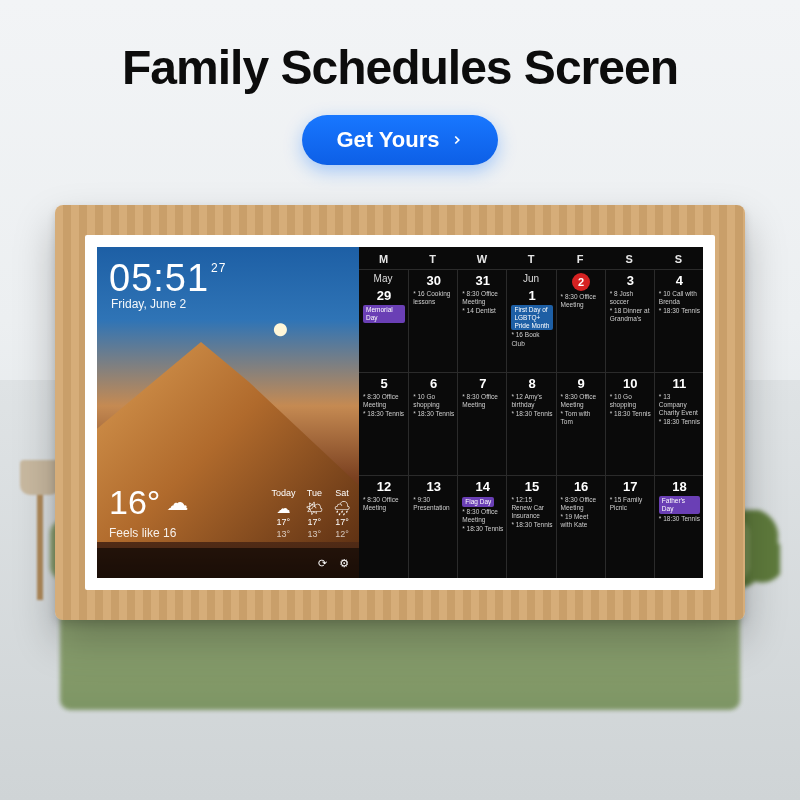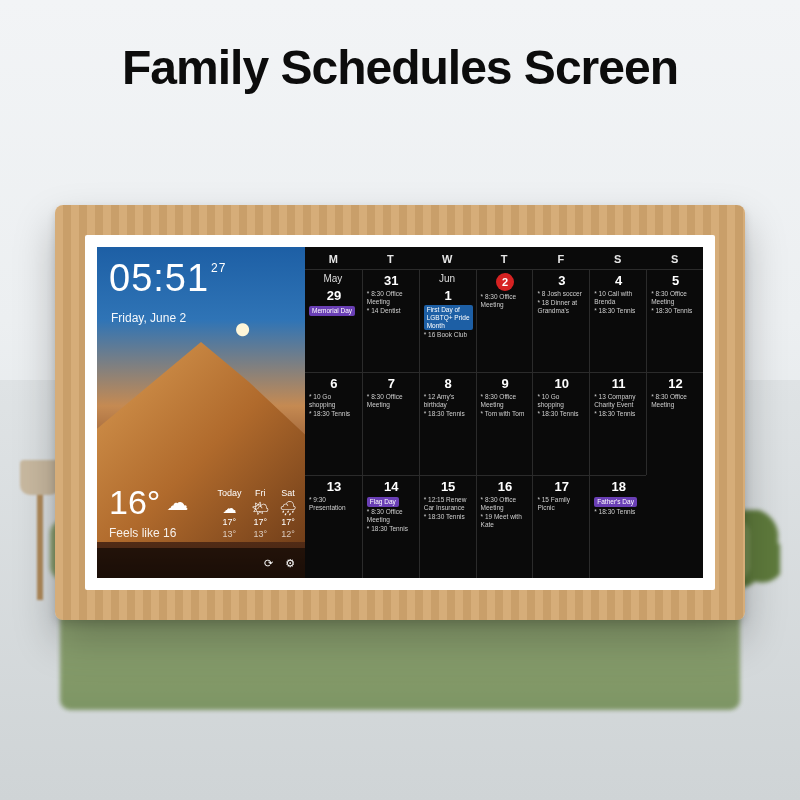--- a/index.html
+++ b/index.html
@@ -63,33 +63,33 @@
     padding: 30px;
   }
   .bezel { background: #fff; width: 100%; height: 100%; padding: 12px; border-radius: 2px; }
   .screen {
     width: 100%; height: 100%; background: #0a0a0a; display: flex;
     color: #fff;
   }
 
   
   .panel {
-    width: 208px; height: 100%; position: relative; overflow: hidden;
+    width: 262px; height: 100%; position: relative; overflow: hidden;
     background: radial-gradient(circle at 70% 25%, #fff6d8 0 6px, transparent 7px),
                 linear-gradient(180deg, #1d5fa5 0%, #2f74b6 22%, #c58a52 48%, #7a4020 70%, #3a1f10 100%);
   }
   .dune {
     position: absolute; left: -40px; top: 95px; width: 320px; height: 200px;
     background: linear-gradient(135deg, #e0a45a 0%, #b06a2c 50%, #5a2e12 100%);
     clip-path: polygon(0 60%, 45% 0, 60% 20%, 100% 80%, 100% 100%, 0 100%);
   }
   .clock { position: absolute; left: 12px; top: 10px; font-weight: 300; display:flex; align-items:flex-start; letter-spacing: 1px; }
   .clock .hm { font-size: 38px; }
   .clock .ss { font-size: 12px; margin-top: 4px; margin-left: 2px; }
-  .date { position: absolute; left: 14px; top: 64px; font-size: 12px; opacity: 0.95; }
+  .date { position: absolute; left: 14px; top: 50px; font-size: 12px; opacity: 0.95; }
   .temp-block { position: absolute; left: 12px; bottom: 56px; display:flex; align-items:center; gap:6px; }
   .temp-block .big { font-size: 34px; font-weight: 400; }
   .feels { position: absolute; left: 12px; bottom: 38px; font-size: 12px; opacity: 0.9; }
   .forecast {
     position: absolute; right: 8px; bottom: 38px; display: flex; gap: 10px;
     font-size: 9px; 
   }
   .fday { display:flex; flex-direction:column; align-items:center; gap:2px; line-height:1.1;}
   .fday .ic { font-size: 14px; }
   .panel-bottom {
@@ -119,20 +119,28 @@
 
 <div class="page">
   <div class="room">
     <div class="lamp"></div>
     <div class="plant"></div>
     <div class="couch"></div>
   </div>
 
   <h1 class="headline">Family Schedules Screen</h1>
 
+  <div class="cta-wrap">
+    <button class="cta">
+      <span>Get Yours</span>
+      <svg viewBox="0 0 24 24" fill="none" stroke="currentColor" stroke-width="3">
+          <polyline points="9 6 15 12 9 18"></polyline>
+        </svg>
+    </button>
+  </div>
 
   <div class="frame">
     <div class="bezel">
       <div class="screen">
 
         <div class="panel">
           <div class="dune"></div>
           <div class="clock">
             <span class="hm">05:51</span>
             <span class="ss">27</span>
@@ -146,21 +154,21 @@
           <div class="feels">Feels like 16</div>
 
           <div class="forecast" id="forecast">
               <div class="fday">
                 <span>Today</span>
                 <span class="ic">☁</span>
                 <span>17°</span>
                 <span style="opacity:.7">13°</span>
               </div>
               <div class="fday">
-                <span>Fri</span>
+                <span>Tue</span>
                 <span class="ic">🌤</span>
                 <span>17°</span>
                 <span style="opacity:.7">13°</span>
               </div>
               <div class="fday">
                 <span>Sat</span>
                 <span class="ic">🌧</span>
                 <span>17°</span>
                 <span style="opacity:.7">12°</span>
               </div>
@@ -182,20 +190,26 @@
               <span>S</span>
               <span>S</span>
             </div>
           <div class="grid" id="grid">
               <div class="cell"><div class="dnum">
                   <span class="mon">May</span>
                   <span>29</span>
                 </div><div class="tag purple">Memorial Day</div></div>
               <div class="cell">
                 <div class="dnum">
+                  <span>30</span>
+                </div>
+                <div class="ev">* 16 Cooking lessons</div>
+              </div>
+              <div class="cell">
+                <div class="dnum">
                   <span>31</span>
                 </div>
                 <div class="ev">* 8:30 Office Meeting</div>
                 <div class="ev">* 14 Dentist</div>
               </div>
               <div class="cell"><div class="dnum">
                   <span class="mon">Jun</span>
                   <span>1</span>
                 </div><div class="tag blue">First Day of LGBTQ+ Pride Month</div><div class="ev">* 16 Book Club</div></div>
               <div class="cell">

